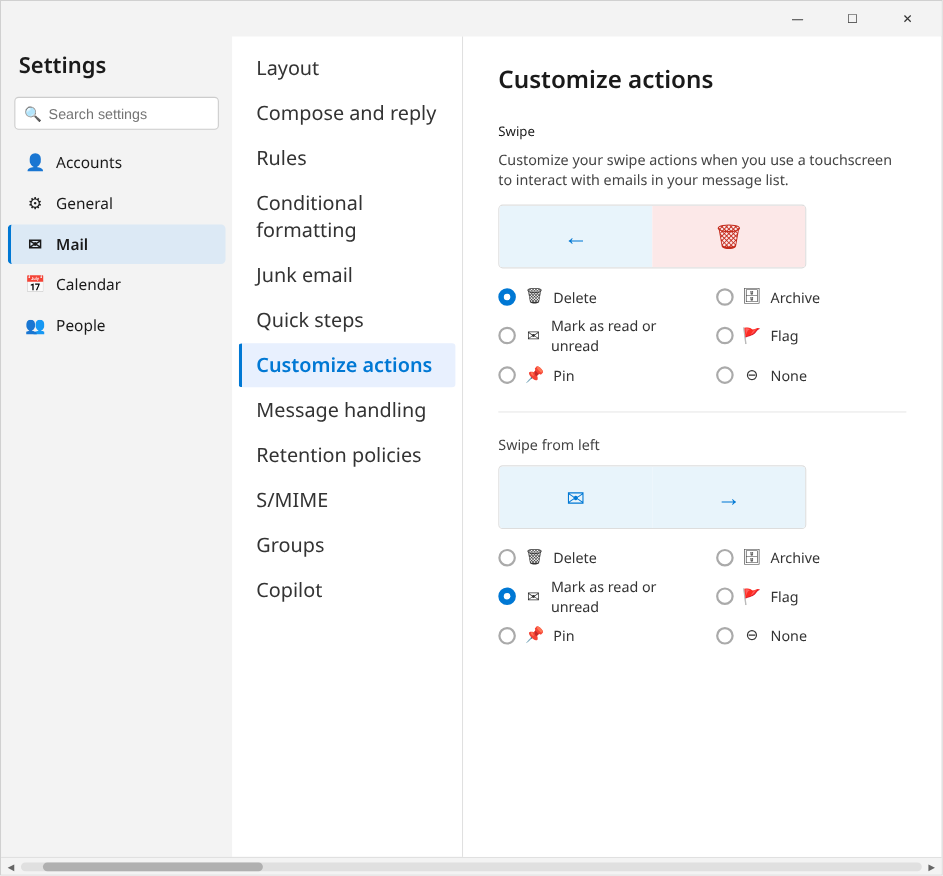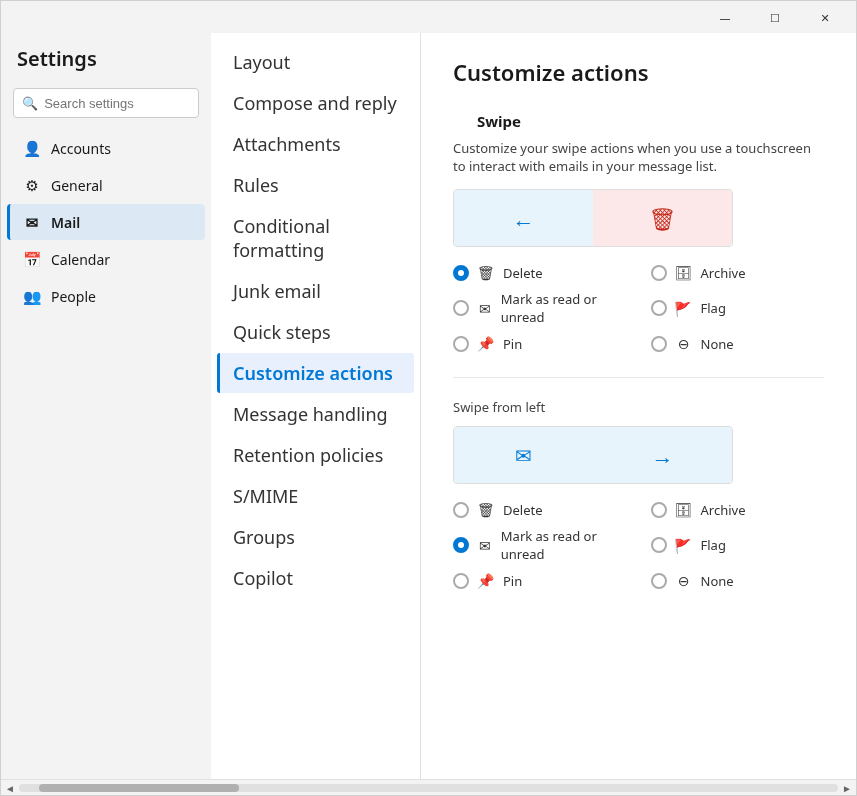--- a/index.html
+++ b/index.html
@@ -136,25 +136,24 @@
     .right-panel::-webkit-scrollbar-track { background: #f0f0f0; }
     .right-panel::-webkit-scrollbar-thumb { background: #c0c0c0; border-radius: 4px; }
 
     .page-title {
       font-size: 22px;
       font-weight: 600;
       color: #1a1a1a;
       margin-bottom: 24px;
     }
     .section-title {
-      font-size: 15px;
-      font-weight: 700;
+      font-size: 12px;
+      font-weight: 400;
       color: #1a1a1a;
       margin-bottom: 8px;
-      margin-left: 24px;
     }
     .section-desc {
       font-size: 13px;
       color: #444;
       margin-bottom: 14px;
       line-height: 1.4;
     }
     .subsection-label {
       font-size: 13px;
       color: #444;
@@ -293,21 +292,20 @@
       </div>
       <div class="nav-item">
         <span class="nav-icon">👥</span>
         <span>People</span>
       </div>
     </div>
 
     <div class="mid-panel">
       <div class="mid-item">Layout</div>
       <div class="mid-item">Compose and reply</div>
-      <div class="mid-item">Attachments</div>
       <div class="mid-item">Rules</div>
       <div class="mid-item">Conditional formatting</div>
       <div class="mid-item">Junk email</div>
       <div class="mid-item">Quick steps</div>
       <div class="mid-item active">Customize actions</div>
       <div class="mid-item">Message handling</div>
       <div class="mid-item">Retention policies</div>
       <div class="mid-item">S/MIME</div>
       <div class="mid-item">Groups</div>
       <div class="mid-item">Copilot</div>

